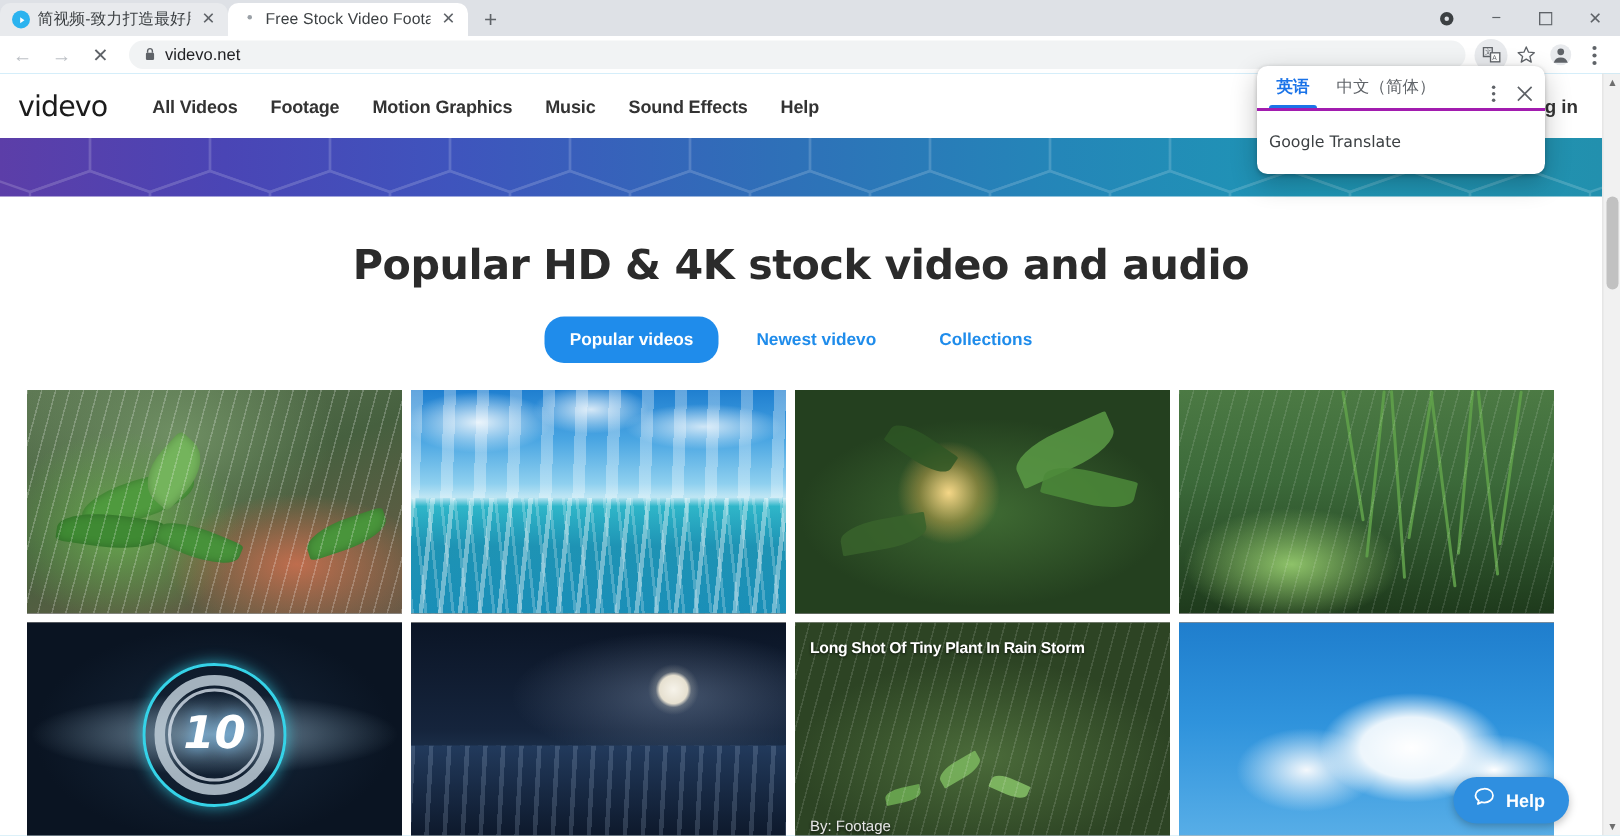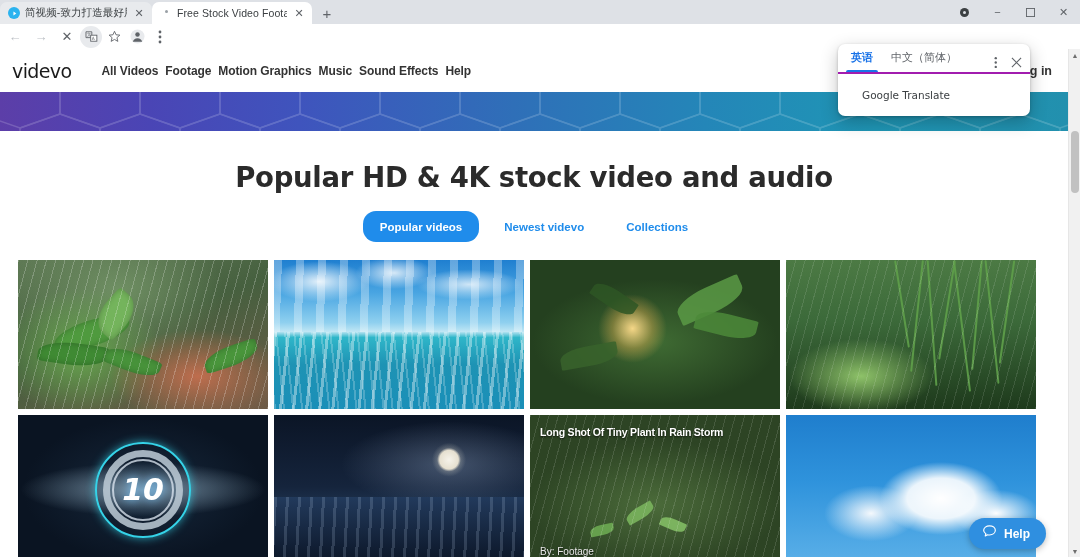--- a/index.html
+++ b/index.html
@@ -115,21 +115,21 @@
   .page { width: 1068px; height: 508px; position: relative; background:#fff; }
 
   .site-nav {
     height: 43px; background:#fff; display:flex; align-items:center;
     padding-left: 12px; position: relative; z-index: 2;
   }
   .logo {
     font-size: 19px; color:#1b1b1b; letter-spacing:-0.6px;
     font-family: "DejaVu Sans", sans-serif; font-weight: 400;
   }
-  .nav-links { display:flex; align-items:center; gap:7px; margin-left: 30px; justify-content: space-between; }
+  .nav-links { display:flex; align-items:center; gap:22px; margin-left: 30px; justify-content: space-between; }
   .nav-link {
     font-size: 12px; color:#333; font-weight:700; letter-spacing:-0.1px;
     font-family: "Liberation Sans", sans-serif;
   }
   .nav-right {
     position:absolute; right: 16px; top:0; height:43px;
     display:flex; align-items:center; gap:14px;
   }
   .login-link { font-size:12.5px; color:#333; font-weight:700; }
 
@@ -300,21 +300,21 @@
   .gt-tab.sel { color:#1a73e8; font-weight:700; }
   .gt-tab.sel::after {
     content:""; position:absolute; left:4px; right:4px; bottom:0;
     height:2px; background:#1a73e8; border-radius:2px 2px 0 0;
   }
   .gt-spacer { flex:1 1 auto; }
   .gt-ic {
     width:20px; height:20px; display:flex; align-items:center;
     justify-content:center; color:#5f6368; font-size:12px;
   }
-  .gt-body { padding: 11px 12px 13px 24px; }
+  .gt-body { padding: 11px 12px 13px 8px; }
   .gt-body span { font-size:10.5px; color:#3c4043; font-family:"DejaVu Sans", sans-serif; }
 
   
   .help-widget {
     position:absolute; right: 22px; bottom: 8px;
     height: 31px; padding: 0 16px 0 13px;
     background:#2f8fe0; border-radius:16px;
     display:flex; align-items:center; gap:7px;
     box-shadow: 0 2px 6px rgba(0,0,0,.25);
     z-index: 40;
@@ -374,20 +374,29 @@
       </div>
       <div class="win-btn">✕</div>
     </div>
   </div>
 
   <div class="toolbar">
     <div class="tb-btn dim">←</div>
     <div class="tb-btn dim">→</div>
     <div class="tb-btn">✕</div>
 
+    <div class="omnibox">
+      <span class="lock">
+        <svg width="8" height="10" viewBox="0 0 10 12">
+            <path d="M3 5V3.5a2 2 0 0 1 4 0V5" fill="none" stroke="#5f6368" stroke-width="1.2"></path>
+            <rect x="1.6" y="5" width="6.8" height="6" rx="1" fill="#5f6368"></rect>
+          </svg>
+      </span>
+      <span>videvo.net</span>
+    </div>
 
     <div class="tb-right">
       <div class="tb-icon-btn active-bg">
         <svg width="13" height="13" viewBox="0 0 16 16">
           <path d="M1.2 2.2h7.2v7.2H1.2z" fill="none" stroke="#5f6368" stroke-width="1.1"></path>
           <text x="2.3" y="7.8" font-size="5.6" fill="#5f6368" font-family="DejaVu Sans">文</text>
           <rect x="7" y="6.4" width="7.6" height="7.4" fill="#fff" stroke="#5f6368" stroke-width="1.1"></rect>
           <text x="8.4" y="12.4" font-size="5.4" fill="#5f6368" font-family="DejaVu Sans">A</text>
         </svg>
       </div>

